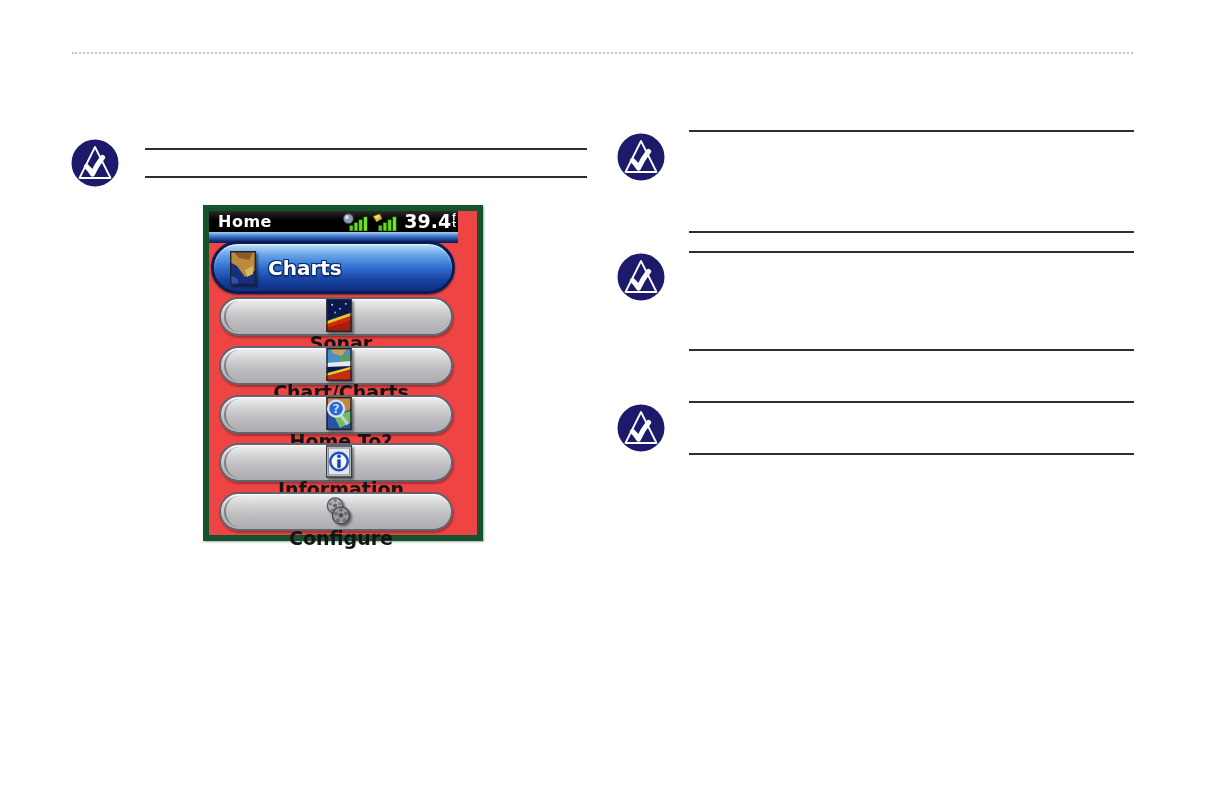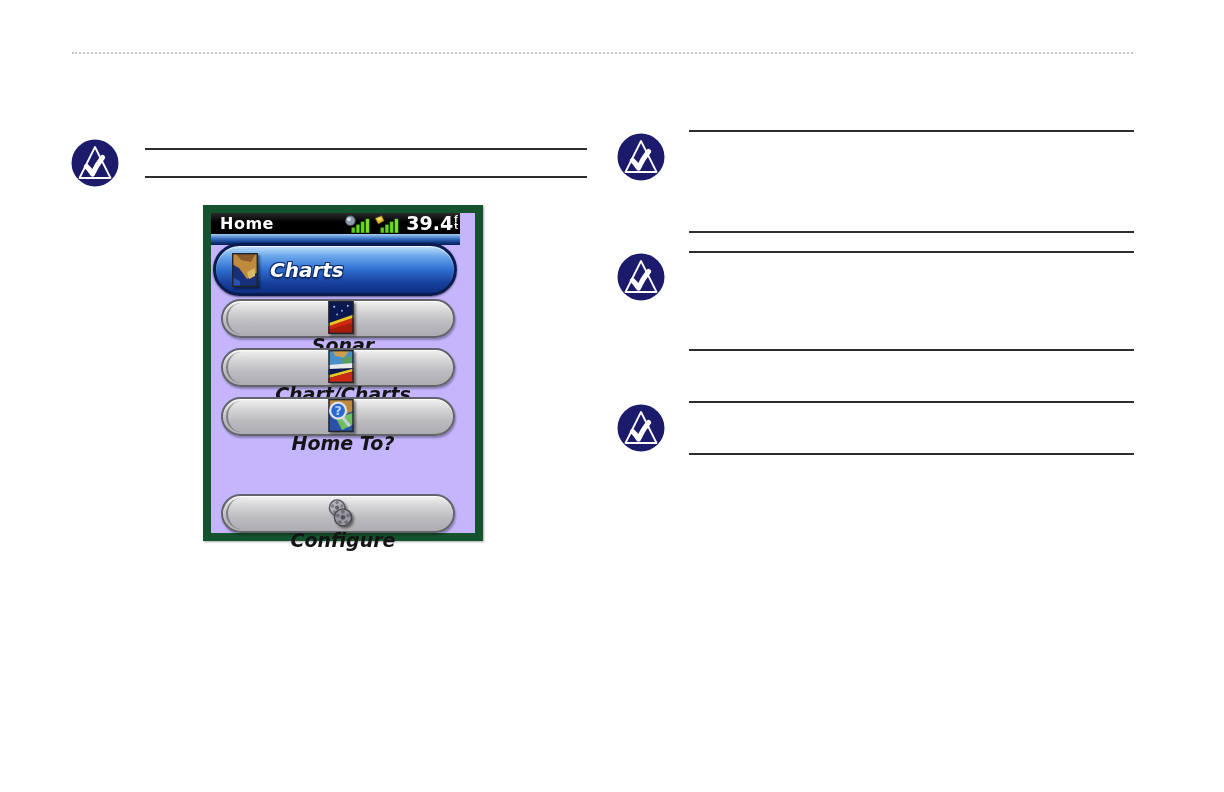--- a/index.html
+++ b/index.html
@@ -8,21 +8,21 @@
 
   
   .dotted-rule{position:absolute;height:0;border-top:2px dotted #c6c6c6;}
   .note-line{position:absolute;height:2px;background:#2e2e2e;}
 
   
   .note-icon{position:absolute;width:48px;height:48px;}
 
   
   .device{position:absolute;left:203px;top:205px;width:280px;height:336px;
-          border:8px solid #14532d;box-sizing:border-box;background:#c4b5fd;
+          border:6px solid #14532d;box-sizing:border-box;background:#ef4444;
           box-shadow:1px 1px 2px rgba(0,0,0,.35);}
   .titlebar{position:absolute;left:0;top:0;width:249px;height:21px;
             background:linear-gradient(180deg,#2a2a2a 0%,#000 45%,#000 100%);}
   .title-text{position:absolute;left:9px;top:1px;color:#fff;font-weight:bold;
               font-size:16px;letter-spacing:.5px;}
   .sig{position:absolute;top:2px;width:26px;height:18px;}
   .sig1{left:133px;} .sig2{left:162px;}
   .depth{position:absolute;right:2px;top:0;display:flex;align-items:flex-start;color:#fff;}
   .depth-val{font-size:19px;font-weight:bold;line-height:21px;}
   .depth-unit{display:flex;flex-direction:column;font-size:8px;font-weight:bold;
@@ -38,21 +38,21 @@
   .btn-gray{left:10px;width:234px;height:39px;border:2px solid #63636b;border-radius:20px;
       background:linear-gradient(180deg,#f2f2f2 0%,#d6d6d8 28%,#bcbcc0 62%,#adadb1 100%);
       box-shadow:inset 0 1px 0 rgba(255,255,255,.85),1px 2px 2px rgba(0,0,0,.3);flex-direction:column;}
   .btn-gray::before{content:"";position:absolute;left:3px;top:2px;bottom:2px;width:16px;
       border-left:2px solid rgba(70,70,82,.55);border-radius:18px 0 0 18px;}
   .btn-sonar{top:86px;} .btn-chartsonar{top:135px;} .btn-whereto{top:184px;}
   .btn-info{top:232px;} .btn-config{top:281px;}
   .btn-icon{position:relative;flex:none;margin-left:16px;width:26px;height:34px;
             filter:drop-shadow(2px 2px 1px rgba(0,0,0,.45));}
   .btn-gray .btn-icon{margin-left:5px;width:26px;height:33px;}
-  .btn-label{font-weight:bold;font-size:19px;color:#141414;margin-left:10px;white-space:nowrap;font-style:italic;}
+  .btn-label{font-weight:bold;font-size:19px;color:#141414;margin-left:10px;white-space:nowrap;}
   .btn-selected .btn-label{font-size:20px;color:#ffffff;margin-left:12px;
       text-shadow:-1px -1px 0 #0b2a6e,1px -1px 0 #0b2a6e,-1px 1px 0 #0b2a6e,1px 1px 0 #0b2a6e,0 2px 2px rgba(0,0,0,.5);}
 </style>
 </head>
 <body>
 
 <div id="canvas">
 
   <div class="dotted-rule" style="left:72px;top:52px;width:1061px;"></div>
 
@@ -145,20 +145,30 @@
         <path d="M0 0 H26 V12 L12 18 L0 9 Z" fill="#c08a3e"></path>
         <path d="M8 20 l18 -6 v12 l-12 6 Z" fill="#6cc060"></path>
         <rect x="0.7" y="0.7" width="24.6" height="32.6" fill="none" stroke="#20242c" stroke-width="1.4"></rect>
         <line x1="14" y1="18" x2="22" y2="28" stroke="#c8ccd4" stroke-width="3.4"></line>
         <circle cx="10" cy="12" r="8.2" fill="#2a6ad0" stroke="#dde2ea" stroke-width="2.4"></circle>
         <text x="10" y="17" font-size="13" font-weight="bold" fill="#bcd4ff" text-anchor="middle" font-family="DejaVu Sans, sans-serif">?</text>
       </svg>
       <span class="btn-label">Home To?</span>
     </div>
 
+    <div class="menu-btn btn-gray btn-info">
+      <svg class="btn-icon" viewBox="0 0 26 34">
+        <rect x="0" y="1" width="26" height="32" fill="#c8ccd4" stroke="#383c44" stroke-width="1.6"></rect>
+        <rect x="2.2" y="3.2" width="21.6" height="27.6" fill="#e4e8ee" stroke="#8a8e98" stroke-width="1"></rect>
+        <circle cx="13" cy="17" r="9" fill="#f2f6ff" stroke="#2050c0" stroke-width="2.6"></circle>
+        <circle cx="13" cy="11.6" r="1.9" fill="#1a44b0"></circle>
+        <rect x="11.2" y="14.6" width="3.6" height="9" rx="1.2" fill="#1a44b0"></rect>
+      </svg>
+      <span class="btn-label">Information</span>
+    </div>
 
     <div class="menu-btn btn-gray btn-config">
       <svg class="btn-icon" viewBox="0 0 26 34">
         <circle cx="9" cy="12" r="8" fill="#b4b4b8" stroke="#55555d" stroke-width="1.4"></circle>
         <circle cx="9" cy="12" r="2.2" fill="#62626a"></circle>
         <circle cx="9" cy="6.8" r="1.8" fill="#7e7e86"></circle>
           <circle cx="4.2" cy="10.4" r="1.8" fill="#7e7e86"></circle>
         <circle cx="6.2" cy="16.6" r="1.8" fill="#7e7e86"></circle>
           <circle cx="12.4" cy="16.8" r="1.8" fill="#7e7e86"></circle>
         <circle cx="13.8" cy="10.2" r="1.8" fill="#7e7e86"></circle>

